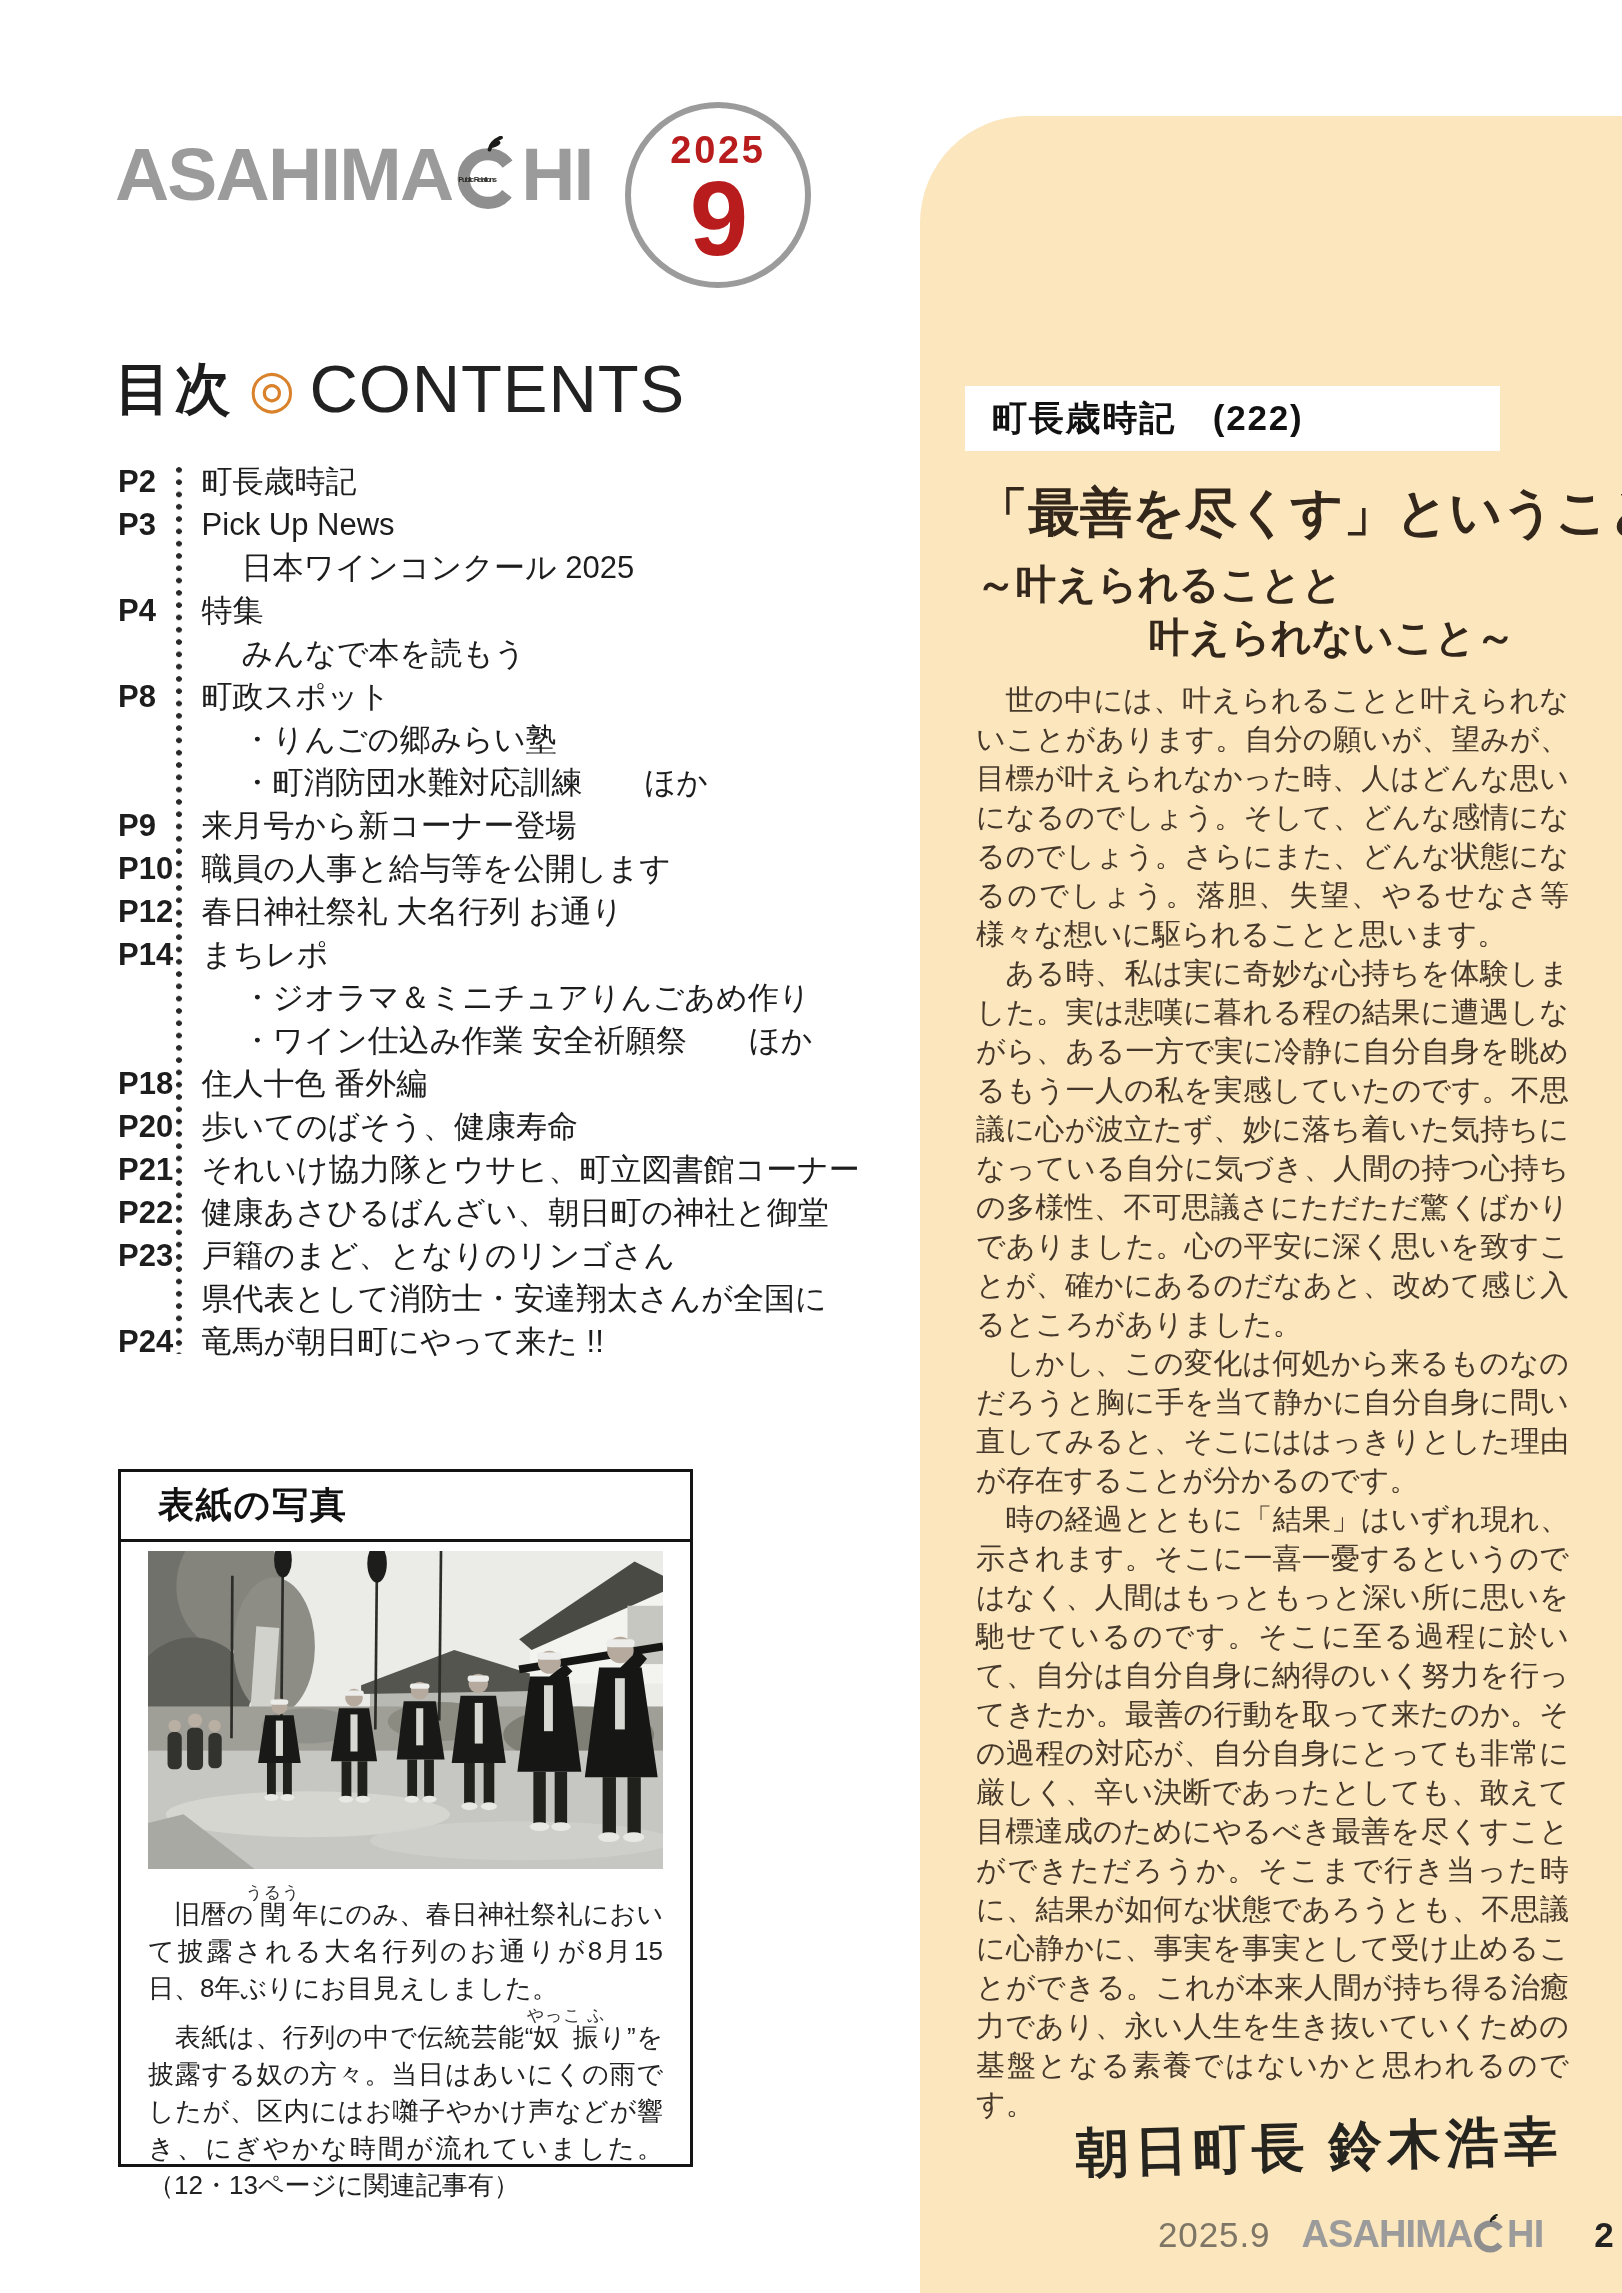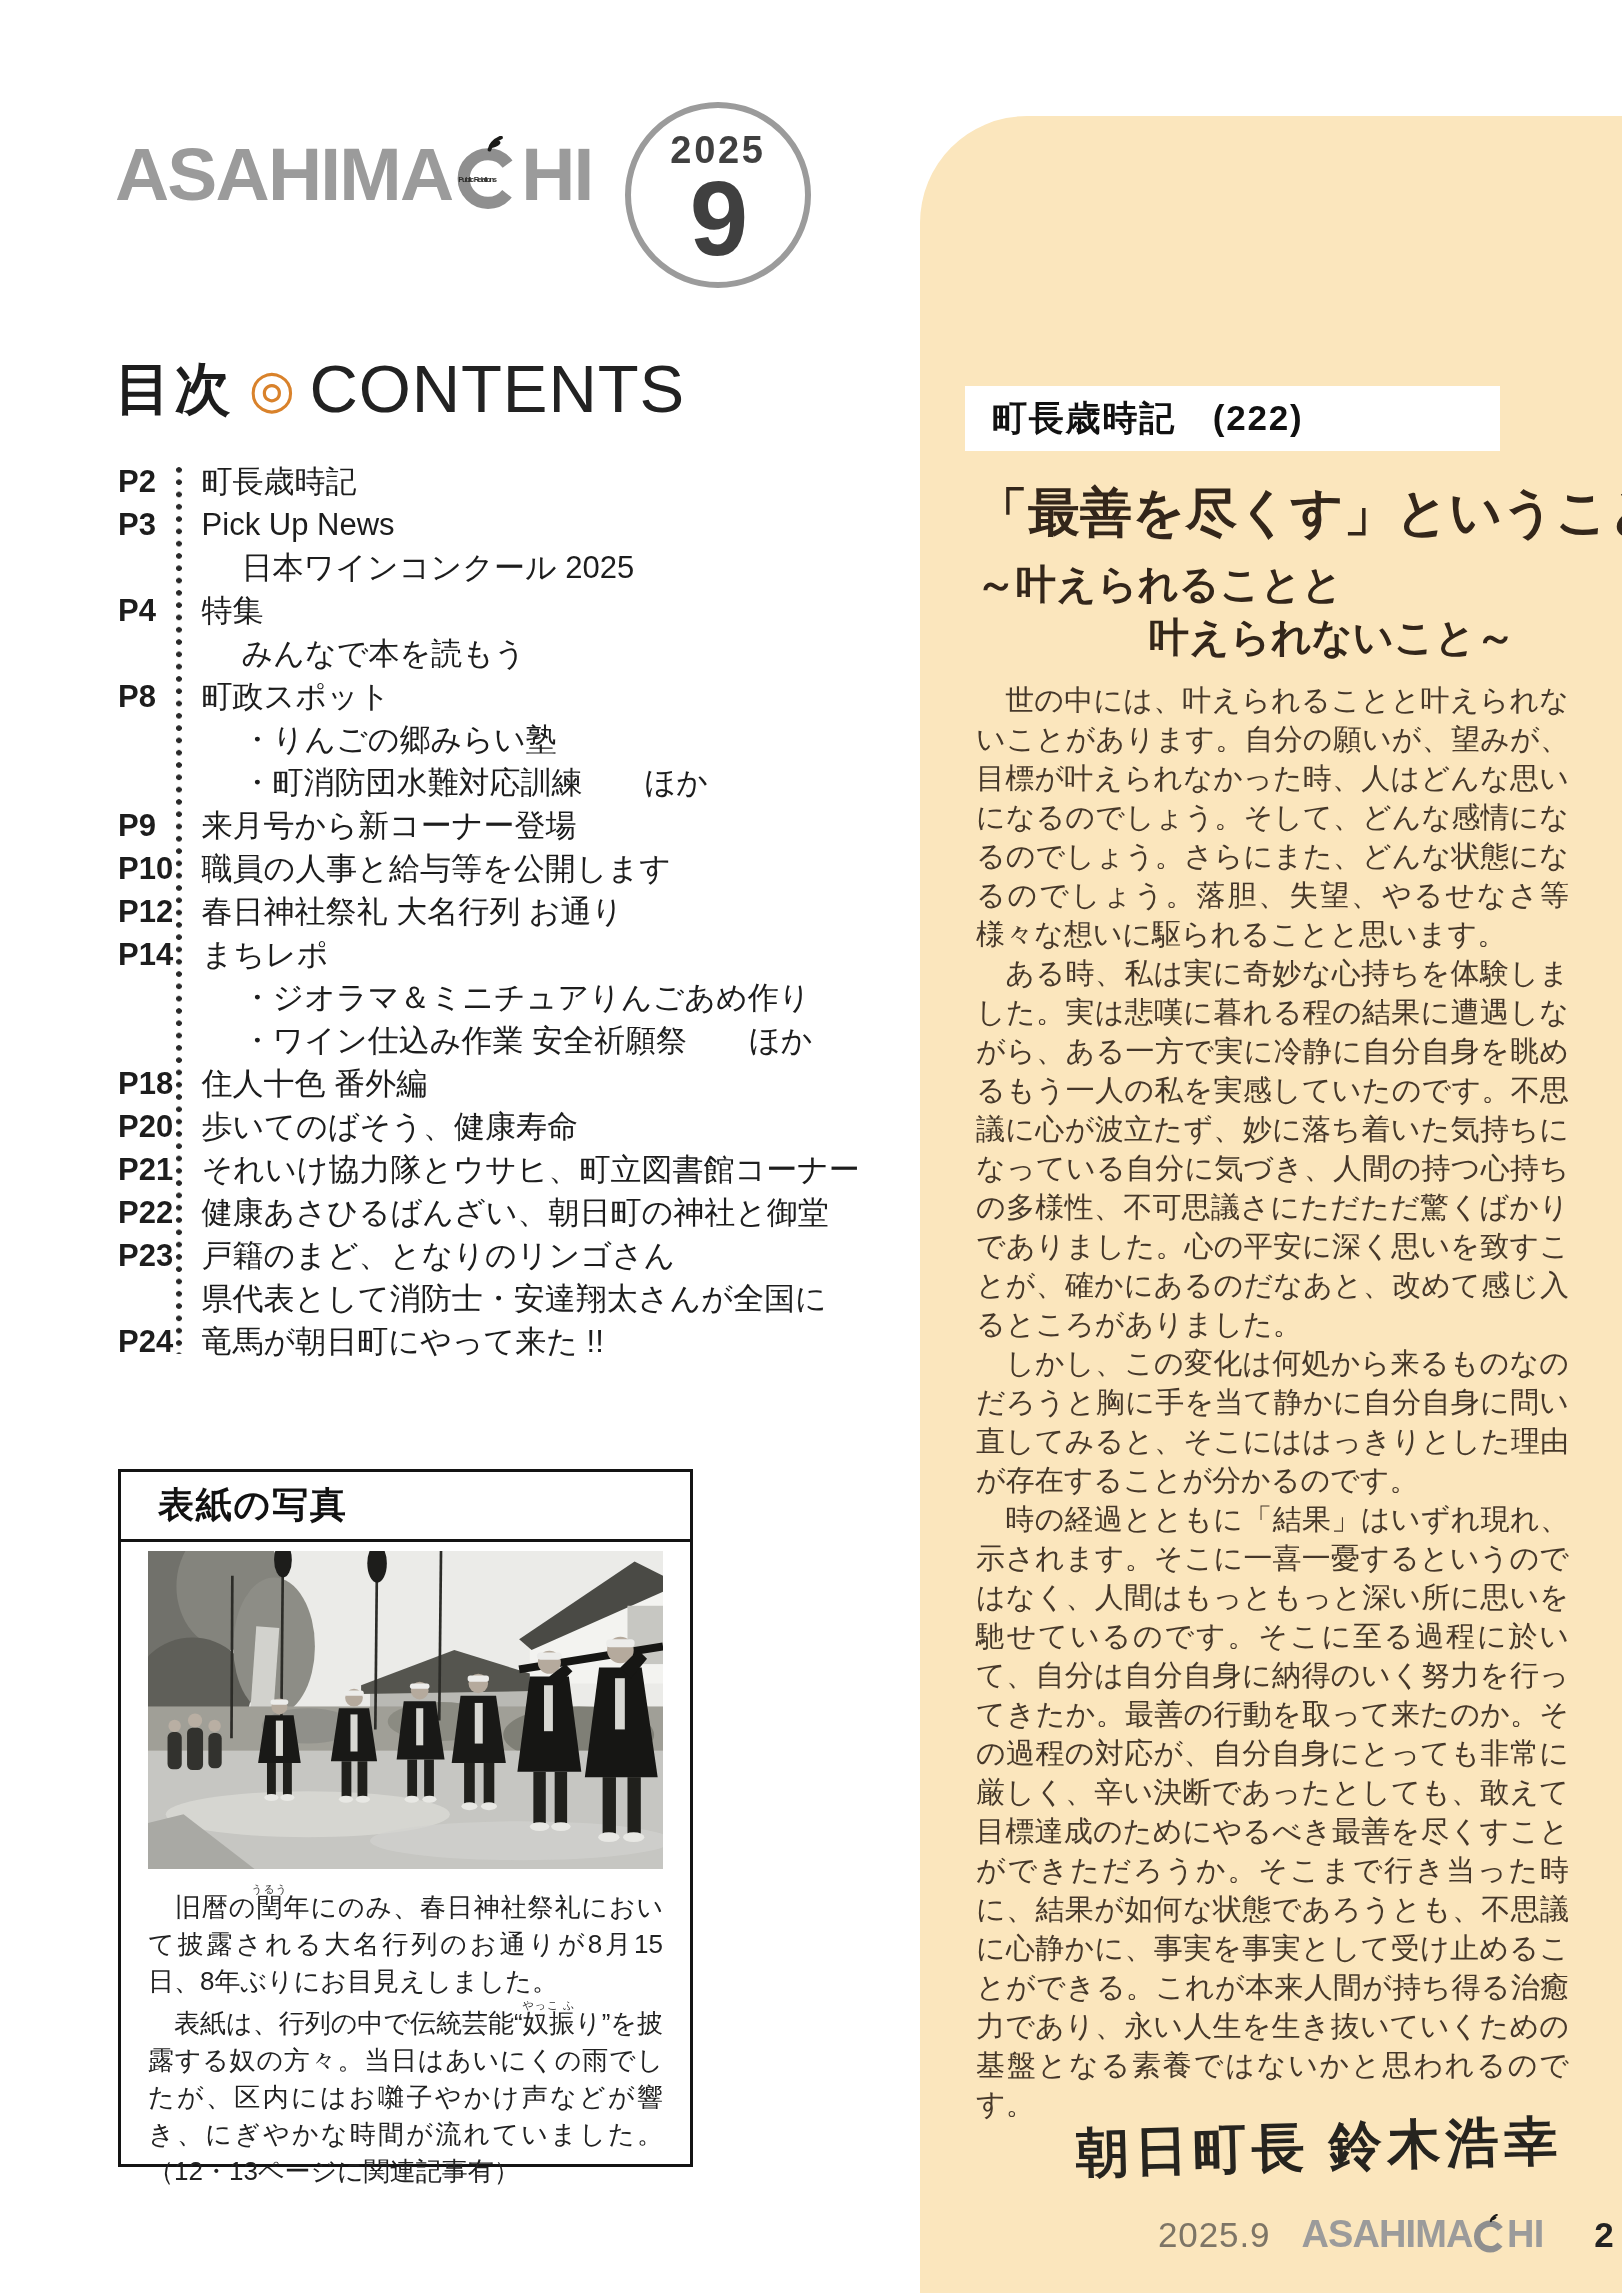--- a/index.html
+++ b/index.html
@@ -5,21 +5,21 @@
   html,body{margin:0;padding:0;background:#ffffff;}
   .page{position:relative;width:1623px;height:2294px;background:#ffffff;overflow:hidden;
         font-family:"Liberation Sans",sans-serif;color:#1d1d1d;}
 
   
   .logo{position:absolute;left:115px;top:136px;display:flex;align-items:center;
         color:#9b9b9b;font-weight:700;font-size:75px;letter-spacing:-1.8px;line-height:1;}
   .logo .apple{width:76px;height:76px;margin:0 -4.5px 0 -2.7px;}
 
   .badge{position:absolute;left:625px;top:102px;width:186px;height:186px;border:6.4px solid #9b9b9b;
-         border-radius:50%;box-sizing:border-box;display:flex;flex-direction:column;align-items:center;color:#404040;}
+         border-radius:50%;box-sizing:border-box;display:flex;flex-direction:column;align-items:center;color:#b91c1c;}
   .badge .yr{font-size:38px;font-weight:600;letter-spacing:2.7px;margin-top:23px;line-height:1;}
   .badge .mo{font-size:105px;font-weight:800;line-height:.95;letter-spacing:-1.8px;}
 
   
   .contents-h{position:absolute;left:115px;top:355px;display:flex;align-items:center;color:#1d1d1d;line-height:1;}
   .contents-h .jp{font-size:56px;font-weight:700;letter-spacing:3.6px;}
   .contents-h .mark{font-size:53px;color:#d9822b;margin:0 14.5px;font-weight:400;}
   .contents-h .en{font-size:67px;font-weight:400;letter-spacing:0.9px;color:#222;}
 
   
@@ -34,21 +34,21 @@
 
   
   .cover{position:absolute;left:118px;top:1469px;width:575px;height:698px;border:3.6px solid #141414;
          box-sizing:border-box;background:#fff;}
   .cover .hd{height:67px;display:flex;align-items:center;padding-left:37px;font-size:36px;font-weight:600;
              color:#111;border-bottom:3.6px solid #141414;letter-spacing:1.8px;}
   .cover .photo{margin:9px 27px 14.5px;height:318px;}
   .cover .photo svg{width:100%;height:100%;display:block;}
   .cover .cap{padding:0 27px;font-size:26px;line-height:37px;color:#222;text-align:justify;}
   .cover .cap p{margin:0;}
-  ruby rt{font-size:11px;letter-spacing:0.9px;color:#333;}
+  ruby rt{font-size:17px;letter-spacing:0.9px;color:#333;}
 
   
   .panel{position:absolute;left:920px;top:116px;right:0;bottom:0;background:#fbe6bd;border-top-left-radius:107px;}
   .series{position:absolute;left:45px;top:255px;width:535px;height:65px;background:#ffffff;display:flex;
           align-items:center;padding-left:27px;box-sizing:border-box;font-size:35px;font-weight:600;
           color:#111;letter-spacing:1.8px;margin-top:15px;}
   .a-title{position:absolute;left:56px;top:362px;font-size:52px;font-weight:800;color:#33261a;white-space:nowrap;}
   .a-sub{position:absolute;left:56px;top:442px;font-size:40px;font-weight:800;color:#33261a;line-height:53px;}
   .a-sub .l2{padding-left:173px;}
   .a-body{position:absolute;left:56px;top:565px;width:593px;font-size:29px;line-height:39px;

